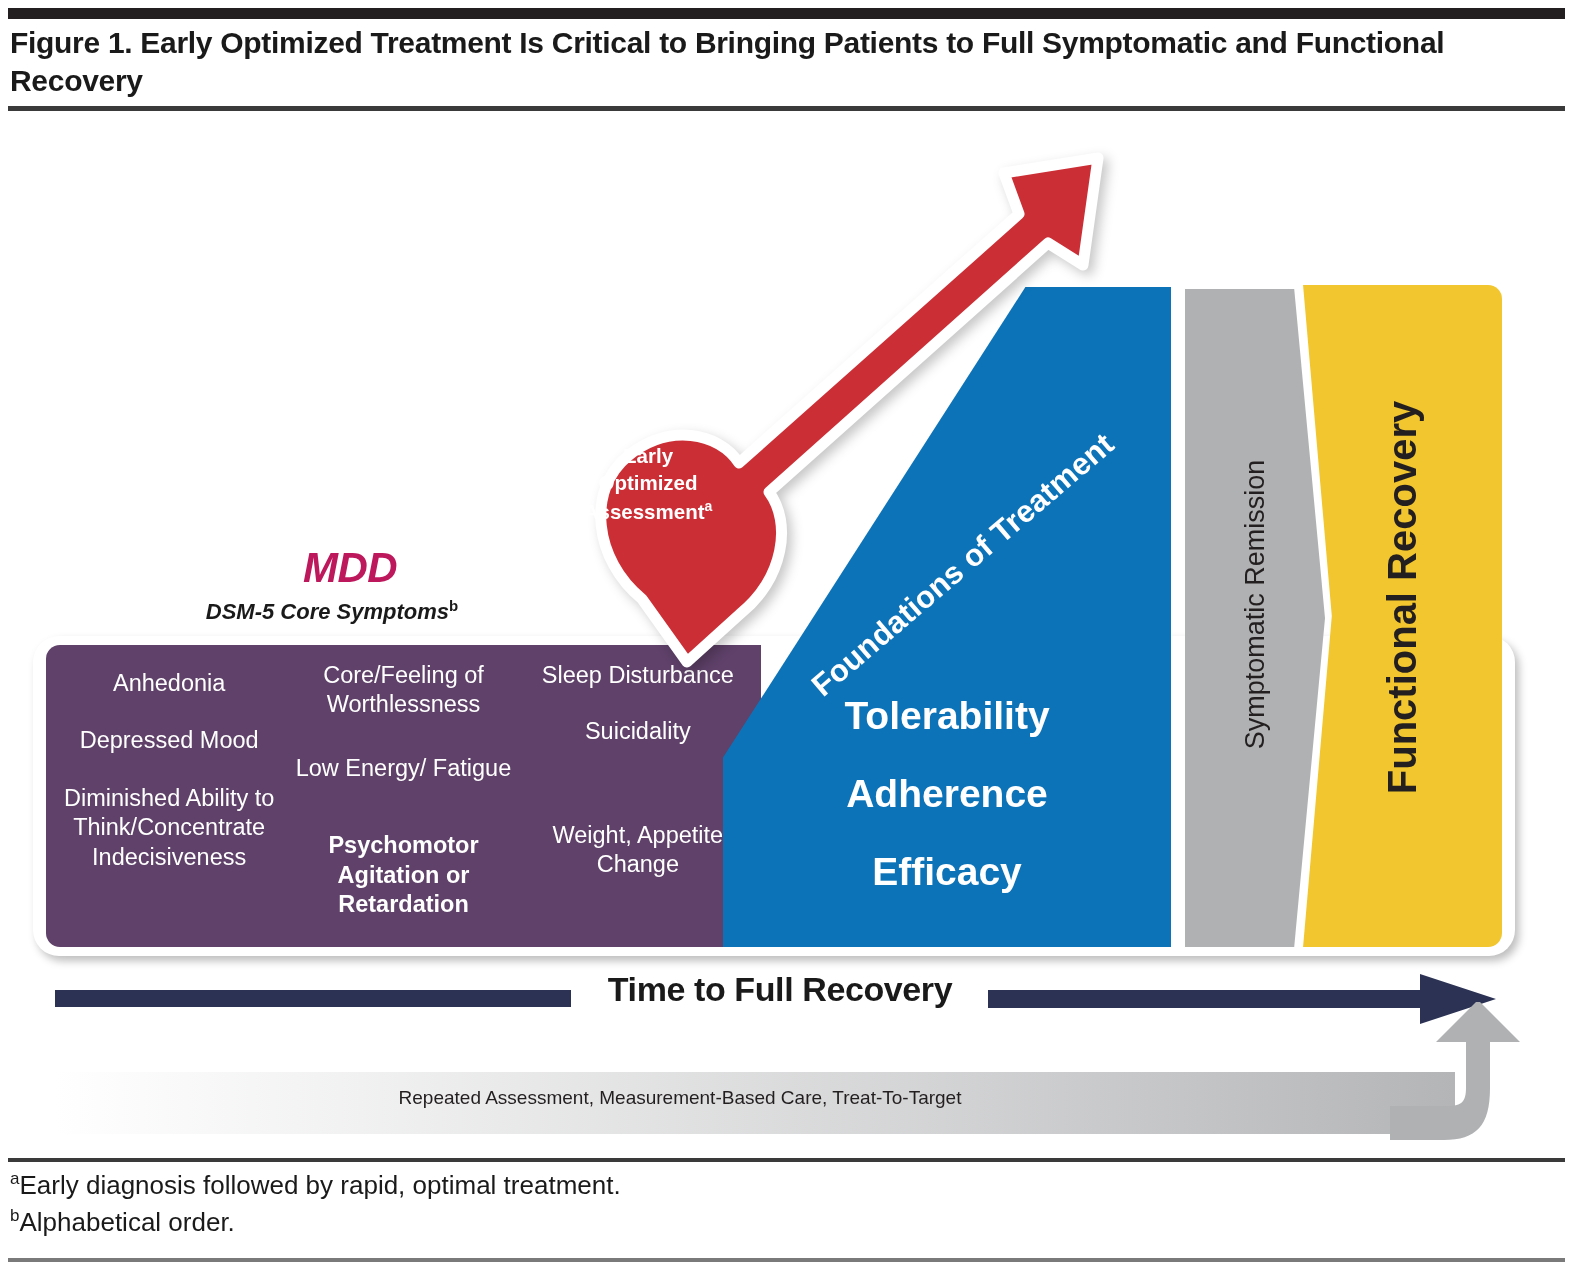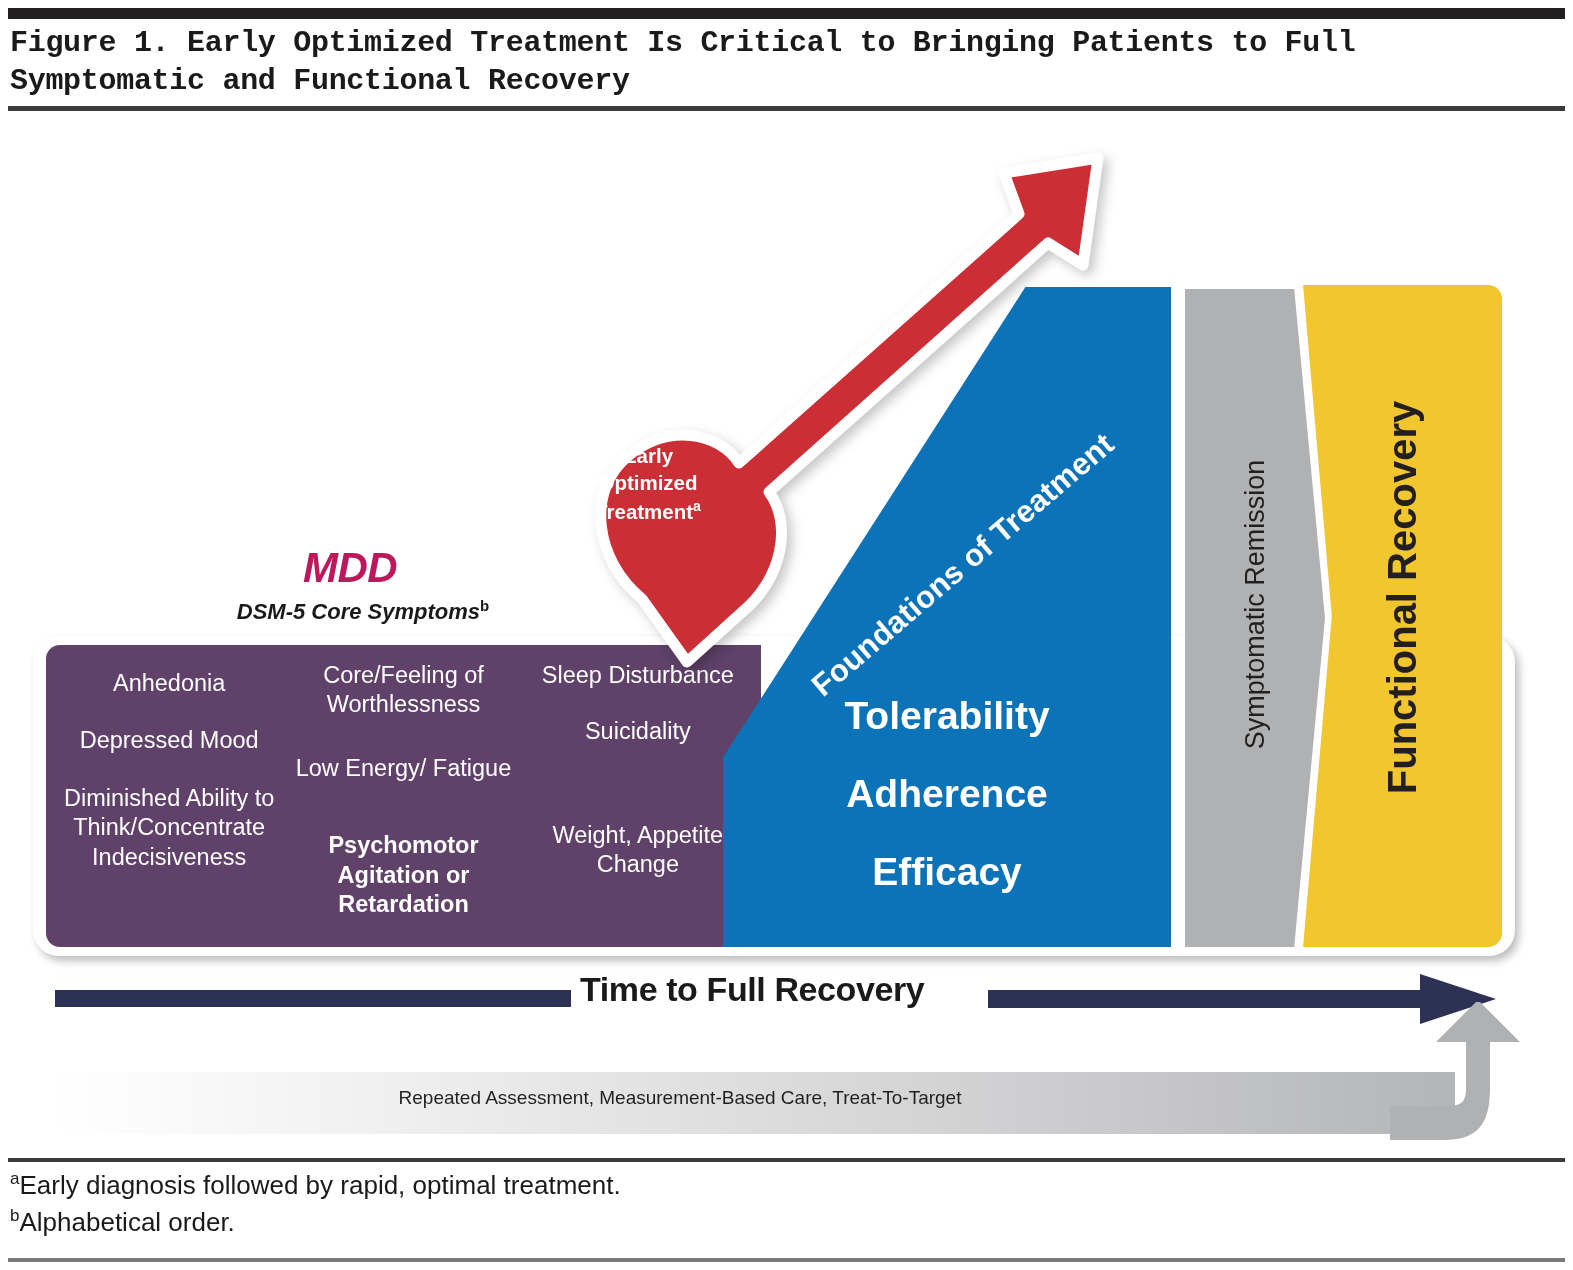--- a/index.html
+++ b/index.html
@@ -8,21 +8,21 @@
     font-family:"Liberation Sans", sans-serif;color:#231f20;
   }
 
   
   #header-rule-top{
     position:absolute;left:8px;top:8px;width:1557px;height:11px;background:#231f20;
   }
   #figure-title{
     position:absolute;left:10px;top:24px;width:1480px;
     font-size:30px;font-weight:bold;line-height:1.28;
-    letter-spacing:-0.3px;color:#1a1a1a;font-family:Liberation Mono, monospace;
+    letter-spacing:-0.3px;color:#1a1a1a;
   }
   #header-rule-bottom{
     position:absolute;left:8px;top:106px;width:1557px;height:5px;background:#3a3a3a;
   }
 
   
   #figure-canvas{
     position:absolute;left:0;top:112px;width:1573px;height:1040px;
   }
 
@@ -56,21 +56,21 @@
   .mdd-col.col2 .sym:nth-child(3){margin-top:26px;font-weight:bold;}
   .mdd-col.col3 .sym:nth-child(2){margin-top:5px;}
   .mdd-col.col3 .sym:nth-child(3){margin-top:52px;}
 
   
   #mdd-title{
     position:absolute;left:190px;top:432px;width:320px;text-align:center;
     font-size:42px;font-weight:bold;color:#be185d;letter-spacing:-0.5px;font-style:italic;
   }
   #mdd-subtitle{
-    position:absolute;left:173px;top:485px;width:380px;text-align:center;
+    position:absolute;left:142px;top:485px;width:380px;text-align:center;
     font-size:22px;font-weight:bold;font-style:italic;color:#1a1a1a;
   }
   #mdd-subtitle .sup{font-size:15px;vertical-align:super;font-style:normal;}
 
   
   #foundations-panel{
     position:absolute;left:723px;top:175px;width:448px;height:660px;
   }
   #foundations-shape{
     position:absolute;inset:0;
@@ -133,21 +133,21 @@
   #early-treatment-label .sup{font-size:14px;vertical-align:super;}
 
   
   #time-axis{
     position:absolute;left:0;top:858px;width:1573px;height:62px;
   }
   #time-bar-left{
     position:absolute;left:55px;top:20px;width:516px;height:17px;background:#2b3254;
   }
   #time-label{
-    position:absolute;left:580px;top:0px;width:400px;text-align:left;
+    position:absolute;left:580px;top:0px;width:400px;text-align:center;
     font-size:34px;font-weight:bold;color:#1a1a1a;letter-spacing:-0.4px;
   }
   #time-arrow-right{
     position:absolute;left:988px;top:2px;width:510px;height:54px;
   }
   #time-arrow-right svg{display:block;}
 
   
   #assessment-band{
     position:absolute;left:55px;top:960px;width:1400px;height:62px;
@@ -244,21 +244,21 @@
                L 492 113
                L 213 362
                C 236 393, 228 448, 184 484
                L 131 532
                Z" fill="#cc2e35" stroke="#ffffff" stroke-width="11" stroke-linejoin="round"></path>
     </svg>
   </div>
   <div id="early-treatment-label">
     <span>Early</span><br>
     <span>Optimized</span><br>
-    <span>Treatment</span><span class="sup">a</span>
+    <span>Assessment</span><span class="sup">a</span>
   </div>
 
   <div id="time-axis">
     <div id="time-bar-left"></div>
     <div id="time-label">Time to Full Recovery</div>
     <div id="time-arrow-right">
       <svg viewBox="0 0 510 54" xmlns="http://www.w3.org/2000/svg" aria-hidden="true">
         <path d="M 0 18 L 432 18 L 432 2 L 508 27 L 432 52 L 432 36 L 0 36 Z" fill="#2b3254"></path>
       </svg>
     </div>

